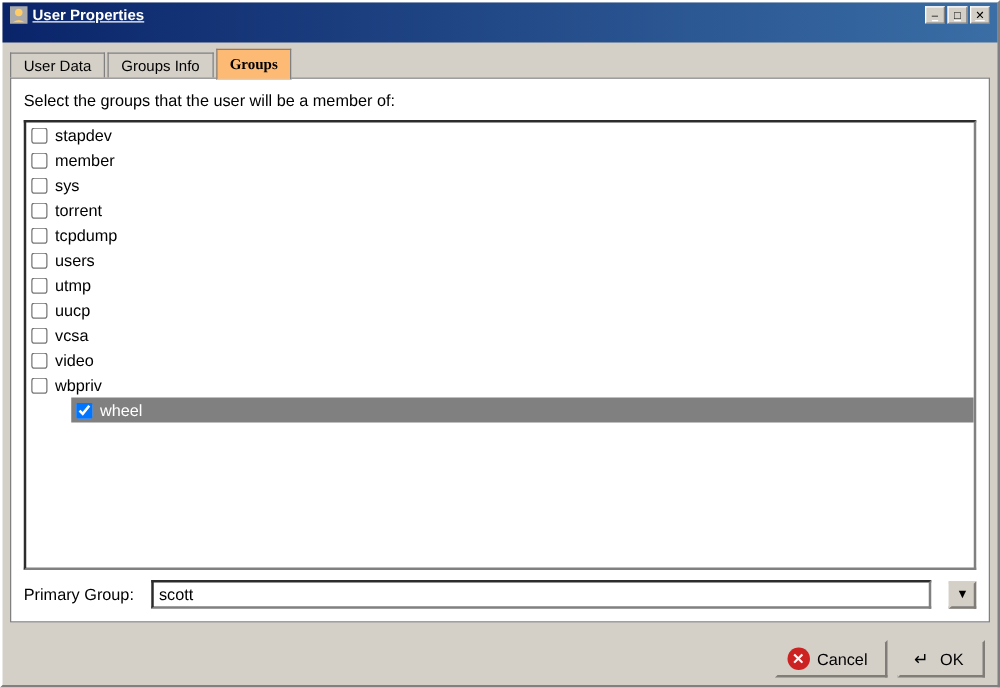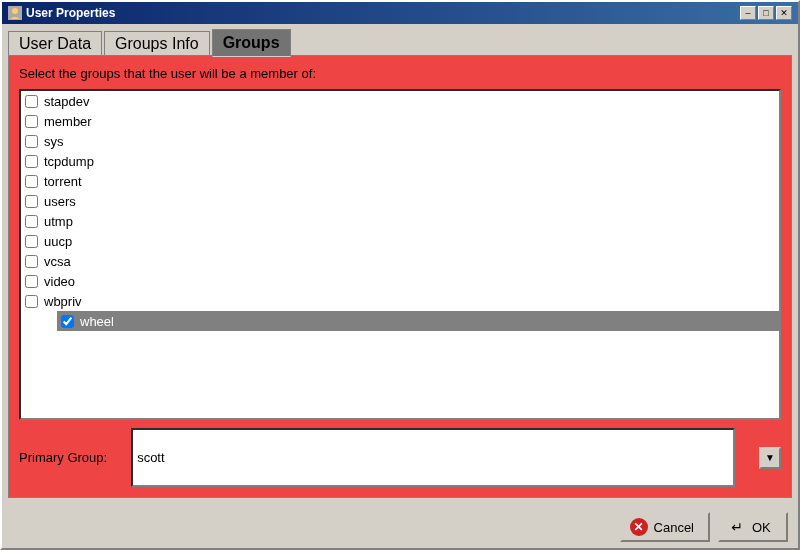--- a/index.html
+++ b/index.html
@@ -22,24 +22,25 @@
       border-right-color: #808080;
       border-bottom-color: #808080;
       display: flex;
       flex-direction: column;
     }
     .title-bar {
       background: linear-gradient(to right, #0a246a, #3a6ea5);
       color: white;
       padding: 3px 6px;
       display: flex;
-      align-items: center;
+      align-items: flex-start;
       justify-content: space-between;
-      height: 22px;
+      height: 32px;
       flex-shrink: 0;
+      text-decoration: underline;
     }
     .title-bar-left {
       display: flex;
       align-items: center;
       gap: 4px;
     }
     .title-icon {
       width: 14px;
       height: 14px;
       background: #aaa;
@@ -80,35 +81,36 @@
       align-items: flex-end;
       margin-bottom: -1px;
       gap: 2px;
     }
     .tab {
       padding: 3px 10px 4px 10px;
       background: #d4d0c8;
       border: 1px solid #808080;
       border-bottom: none;
       cursor: pointer;
-      font-size: 16px;
+      font-size: 12px;
       position: relative;
       top: 1px;
     }
     .tab.active {
-      background: #737373;
+      background: #fdba74;
       border-color: #808080;
       border-bottom: 1px solid #d4d0c8;
       font-weight: bold;
       z-index: 2;
       padding-top: 4px;
+      font-family: Liberation Serif, serif;
     }
     .tab-content {
       border: 1px solid #808080;
-      background: #ef4444;
+      background: #ffffff;
       flex: 1;
       display: flex;
       flex-direction: column;
       padding: 10px;
       position: relative;
       z-index: 1;
       justify-content: space-between;
     }
     .instruction {
       font-size: 13px;
@@ -137,30 +139,30 @@
       margin-left: 36px;
     }
     .list-item input[type="checkbox"] {
       margin-right: 6px;
       cursor: pointer;
     }
     .primary-group-row {
       display: flex;
       align-items: center;
       margin-top: 8px;
-      gap: 24px;
+      gap: 14px;
     }
     .primary-group-label {
       font-size: 13px;
       white-space: nowrap;
     }
     .primary-group-input {
       flex: 1;
       border: 2px inset #808080;
-      padding: 20px 4px;
+      padding: 2px 4px;
       font-size: 13px;
       background: white;
     }
     .primary-group-dropdown {
       width: 22px;
       height: 22px;
       background: #d4d0c8;
       border: 2px outset #d4d0c8;
       cursor: pointer;
       display: flex;
@@ -266,25 +268,25 @@
           <div class="list-item">
             <input type="checkbox" style="">
             <span>member</span>
           </div>
           <div class="list-item">
             <input type="checkbox" style="">
             <span>sys</span>
           </div>
           <div class="list-item">
             <input type="checkbox" style="">
+            <span>torrent</span>
+          </div>
+          <div class="list-item">
+            <input type="checkbox" style="">
             <span>tcpdump</span>
-          </div>
-          <div class="list-item">
-            <input type="checkbox" style="">
-            <span>torrent</span>
           </div>
           <div class="list-item">
             <input type="checkbox" style="">
             <span>users</span>
           </div>
           <div class="list-item">
             <input type="checkbox" style="">
             <span>utmp</span>
           </div>
           <div class="list-item">

